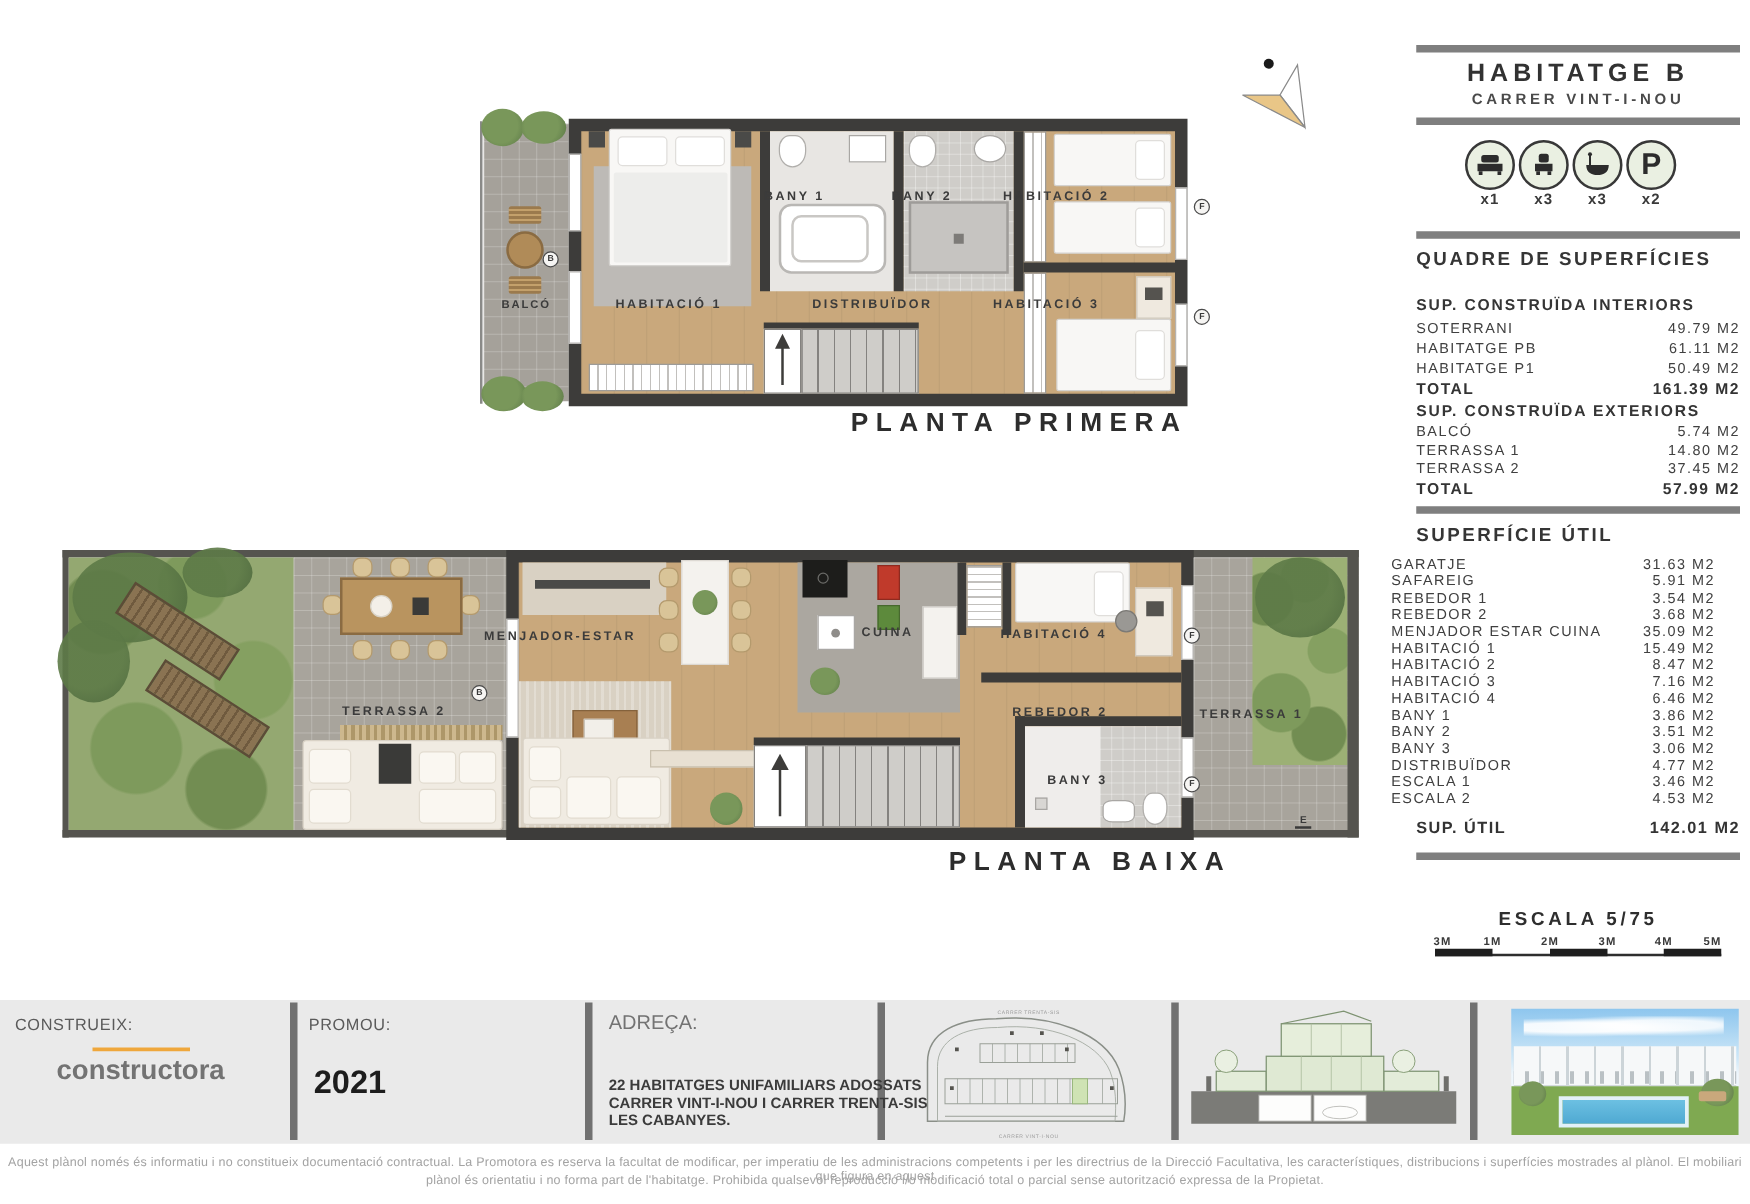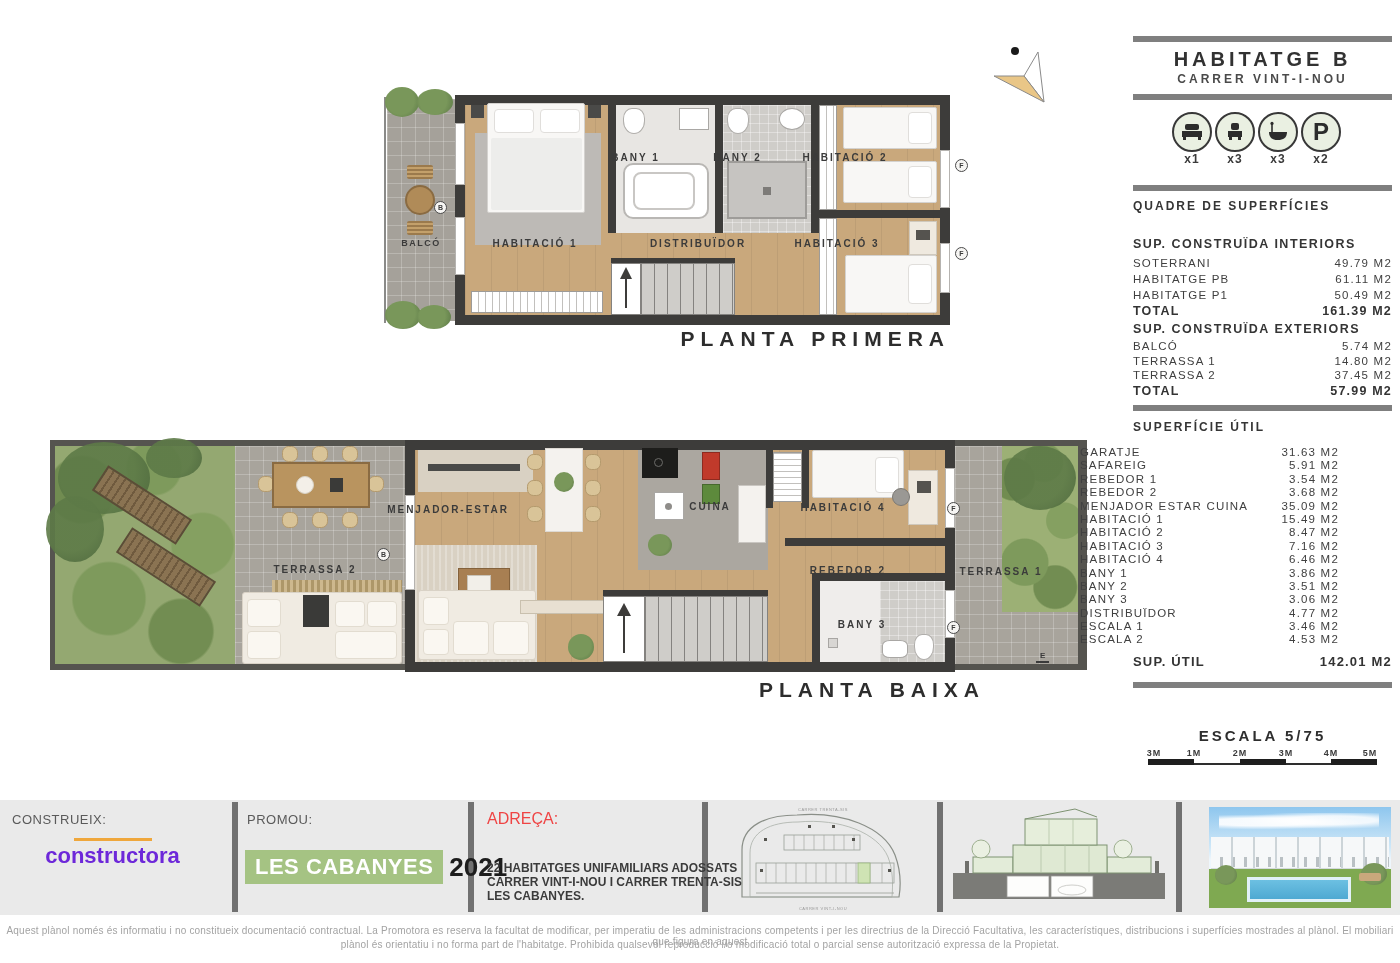--- a/index.html
+++ b/index.html
@@ -36,21 +36,21 @@
   .plan-title{font-weight:bold;font-size:21px;letter-spacing:6px;color:#2d2d2d;white-space:nowrap}
   .marker{width:13px;height:13px;border:1px solid #4a4a4a;border-radius:50%;background:#f6f5f3;font-weight:bold;font-size:7px;line-height:12px;text-align:center;color:#3a3a3a}
   .chair{background:#d9c498;border:1px solid #b49a6d;border-radius:40%}
   .sofa{background:#f0ebe2;border:1px solid #d9d2c6;border-radius:3px}
   .cushion{background:#faf7f1;border:1px solid #e2dcd0;border-radius:4px}
 
   
   .bar{background:#7f7f7f;height:6px;width:259px;left:1133px}
   .sb-title{font-weight:bold;font-size:20px;letter-spacing:4px;color:#323232;text-align:center;width:259px;left:1133px}
   .sb-sub{font-weight:bold;font-size:12px;letter-spacing:3px;color:#4a4a4a;text-align:center;width:259px;left:1133px}
-  .sb-h1{font-weight:bold;font-size:12px;letter-spacing:2px;color:#353535;left:1133px}
+  .sb-h1{font-weight:bold;font-size:15px;letter-spacing:2px;color:#353535;left:1133px}
   .sb-h2{font-weight:bold;font-size:12.5px;letter-spacing:1.5px;color:#353535;left:1133px}
   .sb-row{left:1133px;width:259px;display:flex;justify-content:space-between;font-size:11.5px;letter-spacing:1.2px;color:#404040}
   .sb-row.bold{font-weight:bold;font-size:12.5px;color:#333}
   .icon-circle{width:40px;height:40px;border:2.5px solid #383838;border-radius:50%;background:#eaf0e2;display:flex;align-items:center;justify-content:center}
   .icon-count{font-weight:bold;font-size:12px;letter-spacing:1px;color:#3a3a3a;text-align:center;width:40px}
 
   
   .sc-label{position:absolute;top:0;transform:translateX(-50%);font-weight:bold;font-size:9px;letter-spacing:1px;color:#3a3a3a}
   .sc-line{position:absolute;top:15px;height:2px;background:#2e2e2e;width:100%}
   .sc-thick{position:absolute;top:11px;height:6px;background:#1e1e1e}
@@ -364,21 +364,21 @@
     <span>37.45 M2</span>
   </div>
 <div class="abs sb-row bold" style="top:384px">
     <span>TOTAL</span>
     <span>57.99 M2</span>
   </div>
 
 <div class="abs bar" style="top:405px"></div>
 <div class="abs sb-h1" style="top:420px">SUPERFÍCIE ÚTIL</div>
 
-<div class="abs" style="left:1080px;top:446px;width:259px">
+<div class="abs" style="left:1113px;top:446px;width:259px">
   <div class="sb-row" style="position:static;height:13.4px">
       <span>GARATJE</span>
       <span>31.63 M2</span>
     </div>
   <div class="sb-row" style="position:static;height:13.4px">
       <span>SAFAREIG</span>
       <span>5.91 M2</span>
     </div>
   <div class="sb-row" style="position:static;height:13.4px">
       <span>REBEDOR 1</span>
@@ -456,30 +456,29 @@
 <div class="abs footer-bg"></div>
 <div class="abs divider" style="left:232px"></div>
 <div class="abs divider" style="left:468px"></div>
 <div class="abs divider" style="left:702px"></div>
 <div class="abs divider" style="left:937px"></div>
 <div class="abs divider" style="left:1176px"></div>
 
 <div class="abs f-label" style="left:12px;top:812px">CONSTRUEIX:</div>
 <div class="abs" style="left:30px;top:836px;width:165px;text-align:center">
   <div style="width:78px;height:3px;background:#efa73c;margin:2px auto 2px auto"></div>
-  <div style="font-weight:bold;font-size:22px;color:#6d28d9">constructora</div>
+  <div style="font-weight:bold;font-size:22px;color:#737373">constructora</div>
 </div>
 
 <div class="abs f-label" style="left:247px;top:812px">PROMOU:</div>
 <div class="abs" style="left:245px;top:850px;display:flex;align-items:center">
-  <div style="background:#a5c383;color:#fff;font-weight:bold;font-size:22px;letter-spacing:.5px;padding:4px 10px">LES CABANYES</div>
   <div style="color:#1d1d1d;font-weight:bold;font-size:26px;padding-left:6px">2021</div>
 </div>
 
-<div class="abs" style="left:487px;top:810px;font-size:16px;color:#ef4444">ADREÇA:</div>
+<div class="abs" style="left:487px;top:810px;font-size:16px;color:#737373">ADREÇA:</div>
 <div class="abs" style="left:487px;top:861px">
   <div class="addr-line">22 HABITATGES UNIFAMILIARS ADOSSATS</div>
   <div class="addr-line">CARRER VINT-I-NOU I CARRER TRENTA-SIS</div>
   <div class="addr-line">LES CABANYES.</div>
 </div>
 
 <div class="abs" style="left:712px;top:805px;width:222px;height:106px">
   <div style="position:absolute;left:0;top:2px;width:100%;text-align:center;font-size:4px;color:#9a9a9a;letter-spacing:.5px">CARRER TRENTA-SIS</div>
   <svg width="222" height="106" viewBox="0 0 222 106">
     <path d="M30 92 V45 C30 20 55 10 85 10 C130 6 172 22 183 50 C189 66 189 80 187 92 Z" fill="none" stroke="#8a8f88" stroke-width="1.2"></path>

